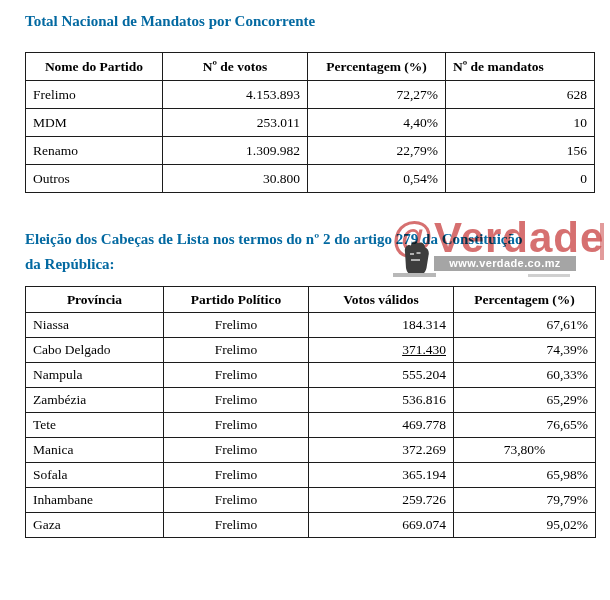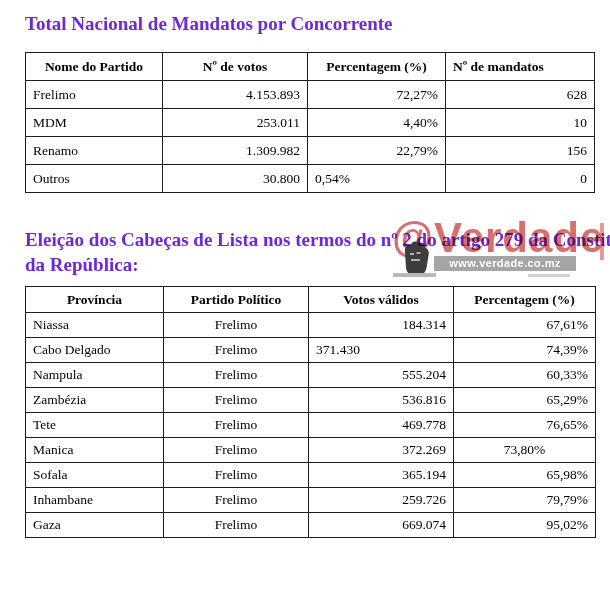--- a/index.html
+++ b/index.html
@@ -10,23 +10,23 @@
   }
   .page {
     position: relative;
     width: 610px; height: 600px;
     background: #ffffff;
     overflow: hidden;
   }
   .title {
     position: absolute;
     margin: 0;
-    color: #6d28d9;
+    color: #0369a1;
     font-weight: bold;
-    font-size: 19px;
+    font-size: 15px;
     font-family: "Liberation Serif", serif;
     white-space: nowrap;
   }
   #title1 { left: 25px; top: 13px; }
   #title2 { left: 25px; top: 227px; line-height: 25px; }
   #title2 .tline { display: block; }
 
   .doc-table {
     position: absolute;
     border-collapse: collapse;
@@ -126,21 +126,21 @@
         </tr>
         <tr>
           <td style="text-align: left;">Renamo</td>
           <td style="text-align: right;">1.309.982</td>
           <td style="text-align: right;">22,79%</td>
           <td style="text-align: right;">156</td>
         </tr>
         <tr>
           <td style="text-align: left;">Outros</td>
           <td style="text-align: right;">30.800</td>
-          <td style="">0,54%</td>
+          <td style="text-align: right;">0,54%</td>
           <td style="text-align: right;">0</td>
         </tr>
       </tbody>
     </table>
 
   <h2 class="title" id="title2">
     <span class="tline">Eleição dos Cabeças de Lista nos termos do nº 2 do artigo 279 da Constituição</span>
     <span class="tline">da República:</span>
   </h2>
 
@@ -162,21 +162,21 @@
       <tbody>
         <tr>
           <td style="text-align: left;">Niassa</td>
           <td style="text-align: center;">Frelimo</td>
           <td style="text-align: right; font-family: Liberation Serif, serif;">184.314</td>
           <td style="text-align: right;">67,61%</td>
         </tr>
         <tr>
           <td style="text-align: left;">Cabo Delgado</td>
           <td style="text-align: center;">Frelimo</td>
-          <td style="">371.430</td>
+          <td style="text-align: right; text-decoration: underline;">371.430</td>
           <td style="text-align: right;">74,39%</td>
         </tr>
         <tr>
           <td style="text-align: left;">Nampula</td>
           <td style="text-align: center;">Frelimo</td>
           <td style="text-align: right;">555.204</td>
           <td style="text-align: right;">60,33%</td>
         </tr>
         <tr>
           <td style="text-align: left;">Zambézia</td>

